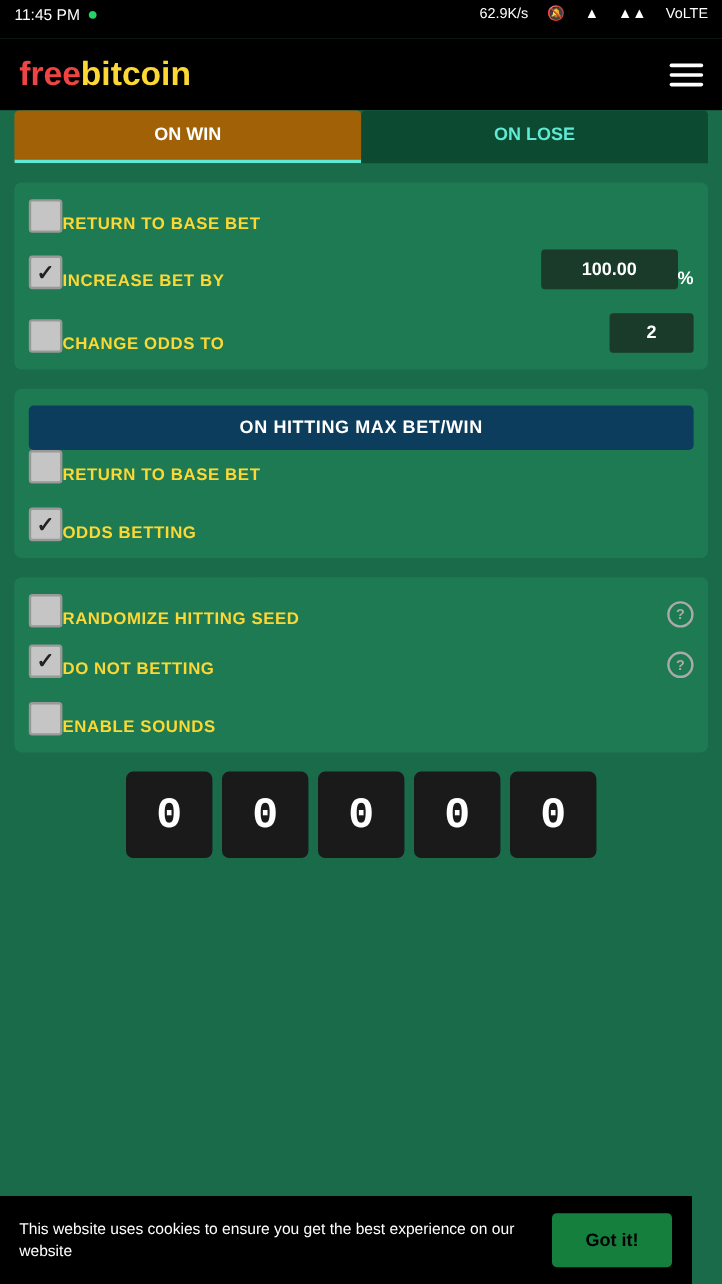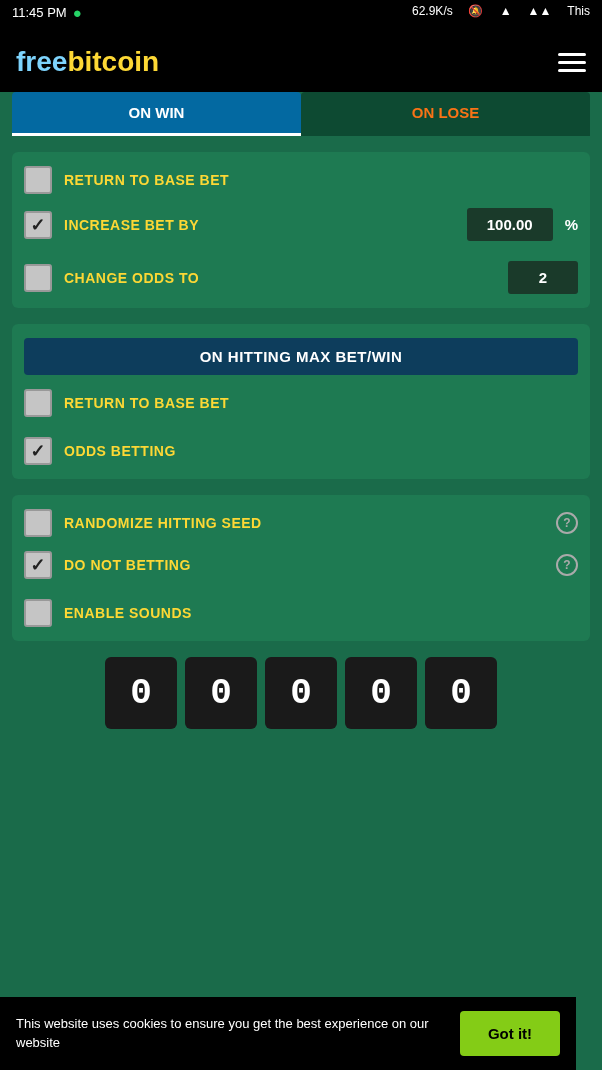--- a/index.html
+++ b/index.html
@@ -33,21 +33,21 @@
       display: flex;
       justify-content: space-between;
       align-items: center;
       padding: 10px 16px;
       height: 60px;
     }
     .logo {
       font-size: 28px;
       font-weight: bold;
     }
-    .logo-free { color: #7dd3fc; }
+    .logo-free { color: #ef4444; }
     .logo-bitcoin { color: #fdd835; text-align: right; }
     .hamburger {
       display: flex;
       flex-direction: column;
       gap: 5px;
       cursor: pointer;
     }
     .hamburger span {
       width: 28px;
       height: 3px;
@@ -72,53 +72,51 @@
       flex: 1;
       padding: 12px;
       text-align: center;
       font-weight: bold;
       font-size: 15px;
       color: #fff;
       cursor: pointer;
       border-radius: 4px 4px 0 0;
     }
     .tab.active {
-      background: #0369a1;
-      border-bottom: 3px solid #ffffff;
+      background: #a16207;
+      border-bottom: 3px solid #5eead4;
     }
     .tab.inactive {
       background: #0d4a32;
-      color: #f97316;
+      color: #5eead4;
     }
 
     
     .card {
       background: #1e7a52;
       border-radius: 6px;
       padding: 14px 12px;
       margin-bottom: 16px;
     }
 
     .card-header {
       background: #0d3d5c;
       color: #fff;
       text-align: center;
       font-weight: bold;
       font-size: 15px;
       padding: 10px;
       border-radius: 4px;
-      margin-bottom: 14px;
       letter-spacing: 0.5px;
     }
 
     
     .checkbox-row {
       display: flex;
-      align-items: center;
-      gap: 12px;
+      align-items: flex-end;
       margin-bottom: 14px;
     }
     .checkbox-row:last-child { margin-bottom: 0; margin-top: 20px; }
 
     .checkbox {
       width: 28px;
       height: 28px;
       background: #c5c5c5;
       border: 2px solid #999;
       border-radius: 3px;
@@ -147,21 +145,21 @@
     }
 
     .input-field {
       background: #1a3a2a;
       color: #fff;
       border: none;
       padding: 8px 12px;
       font-size: 15px;
       font-weight: bold;
       border-radius: 3px;
-      width: 86px;
+      width: 114px;
       text-align: center;
     }
 
     .percent-label {
       color: #fff;
       font-size: 15px;
       font-weight: bold;
     }
 
     .help-icon {
@@ -231,21 +229,21 @@
       padding: 14px 16px;
       gap: 16px;
       z-index: 100;
     }
     .cookie-text {
       font-size: 13px;
       flex: 1;
       line-height: 1.4;
     }
     .got-it-btn {
-      background: #84cc16;
+      background: #15803d;
       color: #000;
       font-weight: bold;
       font-size: 15px;
       border: none;
       border-radius: 4px;
       padding: 14px 24px;
       cursor: pointer;
       white-space: nowrap;
       min-width: 100px;
     }
@@ -256,21 +254,21 @@
 <div class="status-bar">
   <div class="status-left">
     <span>11:45 PM</span>
     <span class="whatsapp-icon">●</span>
   </div>
   <div class="status-right">
     <span>62.9K/s</span>
     <span>🔕</span>
     <span>▲</span>
     <span>▲▲</span>
-    <span>This</span>
+    <span>VoLTE</span>
   </div>
 </div>
 
 <div class="header">
   <div class="logo">
     <span class="logo-free">free</span><span class="logo-bitcoin">bitcoin</span>
   </div>
   <div class="hamburger">
     <span></span>
     <span></span>

